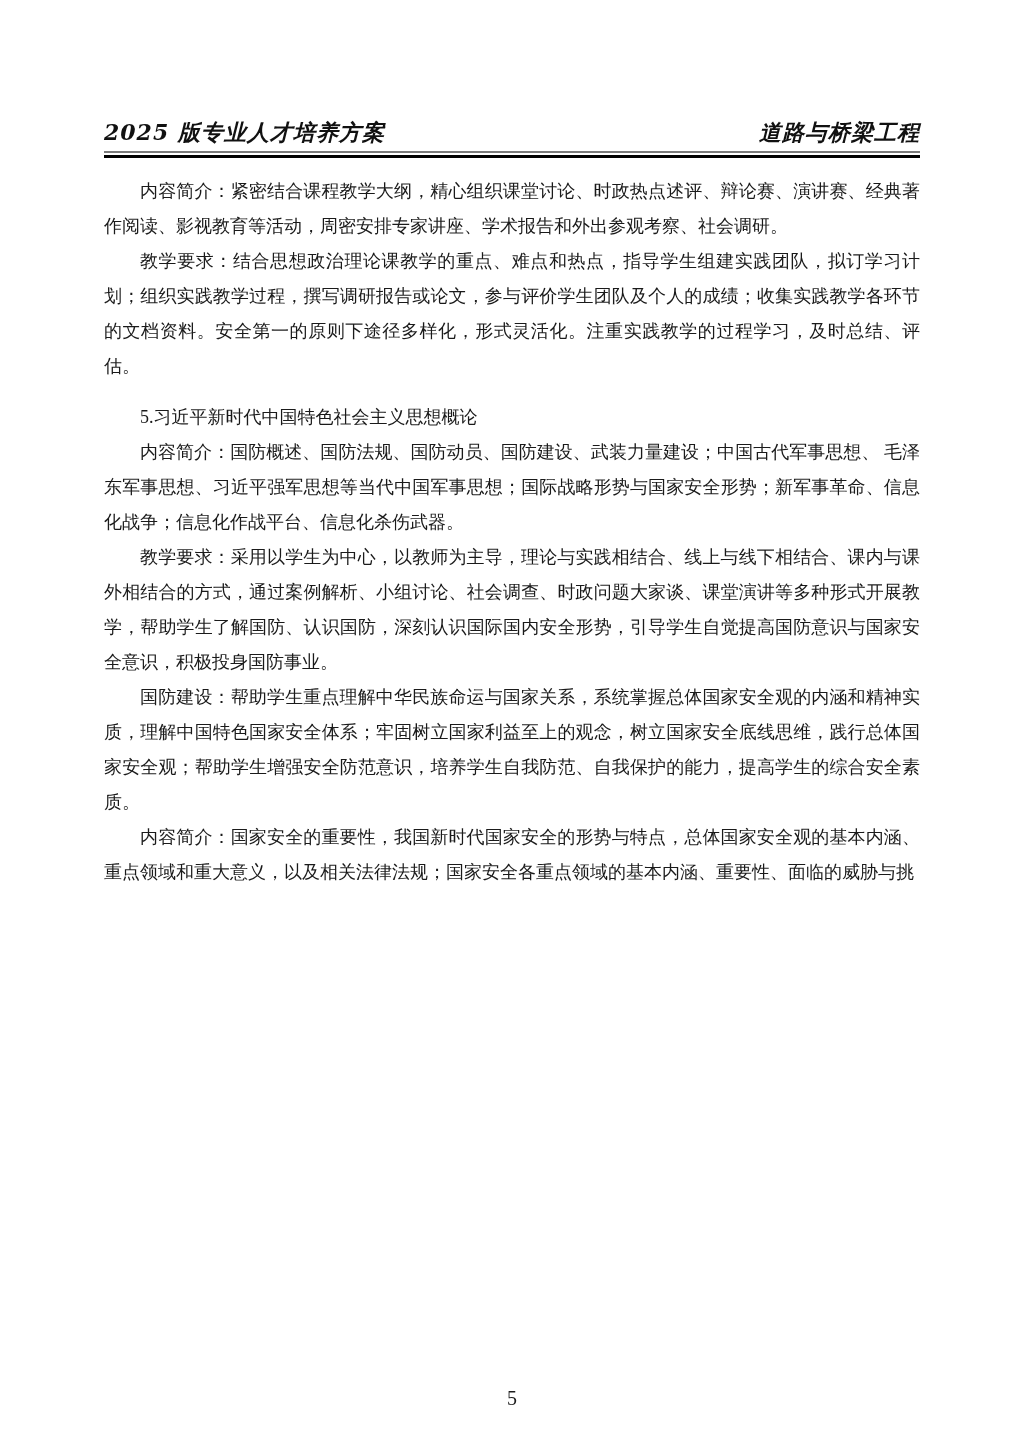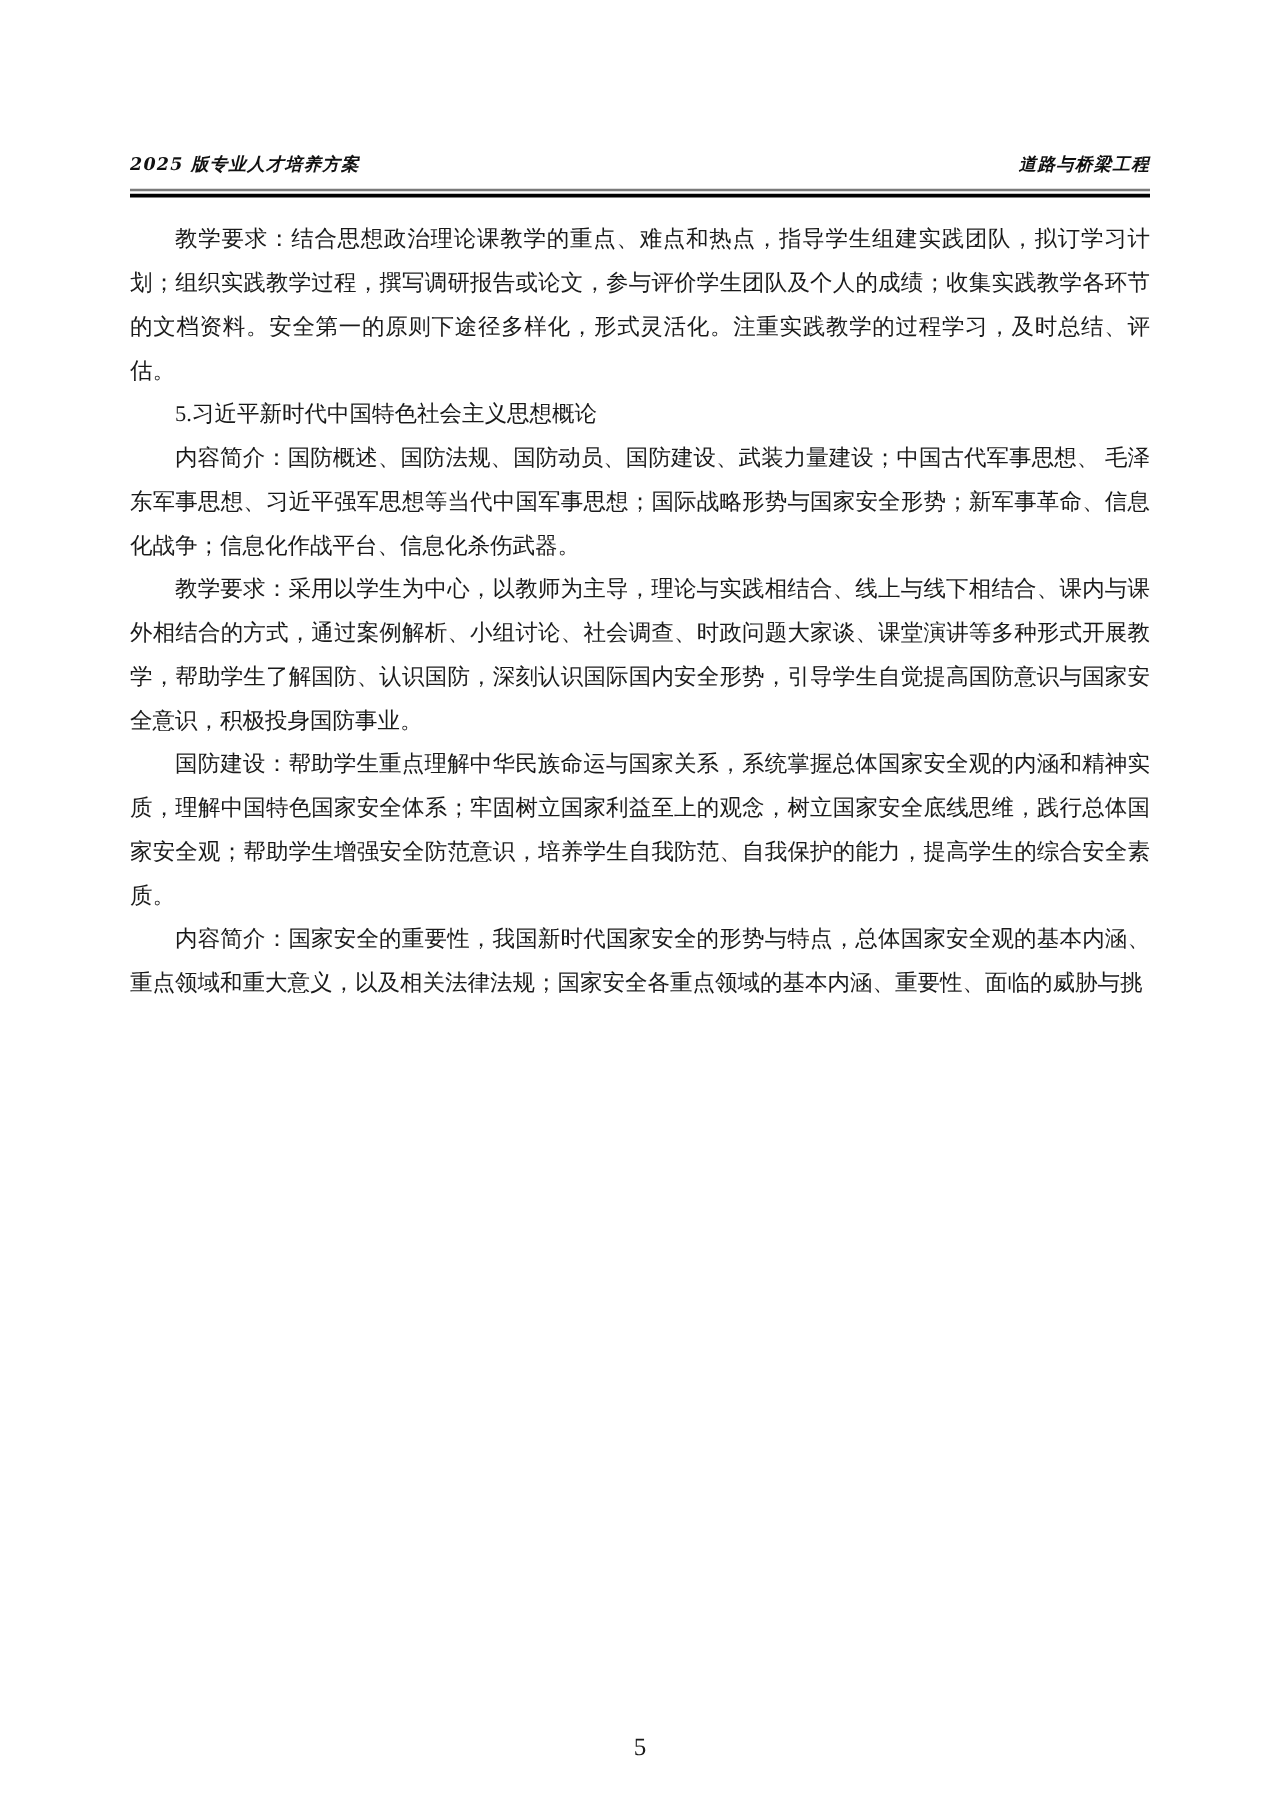--- a/index.html
+++ b/index.html
@@ -19,21 +19,21 @@
     font-family: "Liberation Serif", serif;
     color: #1a1a1a;
   }
   .header {
     display: flex;
     justify-content: space-between;
     align-items: flex-end;
     font-family: "DejaVu Serif", serif;
     font-style: italic;
     font-weight: bold;
-    font-size: 14px;
+    font-size: 22px;
     line-height: 28px;
     color: #111111;
     letter-spacing: 1px;
   }
   .header-rule {
     margin-top: 5px;
     height: 2px;
     border-top: 2px solid #7a7a7a;
     border-bottom: 3px solid #000000;
     background: #ffffff;
@@ -45,20 +45,21 @@
     text-align: justify;
     text-justify: inter-ideograph;
   }
   .doc-body p {
     margin: 0;
     padding: 0;
     text-indent: 2em;
   }
   .doc-body p.heading {
     text-align: left;
+    margin-top: 16px;
   }
   .footer {
     position: absolute;
     left: 0;
     bottom: 38px;
     width: 100%;
     text-align: center;
     font-size: 20px;
     color: #1a1a1a;
   }
@@ -69,20 +70,21 @@
 <div class="page">
 
   <div class="header">
     <span class="header-left">2025 版专业人才培养方案</span>
     <span class="header-right">道路与桥梁工程</span>
   </div>
 
   <div class="header-rule"></div>
 
   <div class="doc-body">
+      <p class="para">内容简介：紧密结合课程教学大纲，精心组织课堂讨论、时政热点述评、辩论赛、演讲赛、经典著作阅读、影视教育等活动，周密安排专家讲座、学术报告和外出参观考察、社会调研。</p>
       <p class="para">教学要求：结合思想政治理论课教学的重点、难点和热点，指导学生组建实践团队，拟订学习计划；组织实践教学过程，撰写调研报告或论文，参与评价学生团队及个人的成绩；收集实践教学各环节的文档资料。安全第一的原则下途径多样化，形式灵活化。注重实践教学的过程学习，及时总结、评估。</p>
       <p class="heading">5.习近平新时代中国特色社会主义思想概论</p>
       <p class="para">内容简介：国防概述、国防法规、国防动员、国防建设、武装力量建设；中国古代军事思想、 毛泽东军事思想、习近平强军思想等当代中国军事思想；国际战略形势与国家安全形势；新军事革命、信息化战争；信息化作战平台、信息化杀伤武器。</p>
       <p class="para">教学要求：采用以学生为中心，以教师为主导，理论与实践相结合、线上与线下相结合、课内与课外相结合的方式，通过案例解析、小组讨论、社会调查、时政问题大家谈、课堂演讲等多种形式开展教学，帮助学生了解国防、认识国防，深刻认识国际国内安全形势，引导学生自觉提高国防意识与国家安全意识，积极投身国防事业。</p>
       <p class="para">国防建设：帮助学生重点理解中华民族命运与国家关系，系统掌握总体国家安全观的内涵和精神实质，理解中国特色国家安全体系；牢固树立国家利益至上的观念，树立国家安全底线思维，践行总体国家安全观；帮助学生增强安全防范意识，培养学生自我防范、自我保护的能力，提高学生的综合安全素质。</p>
       <p class="para">内容简介：国家安全的重要性，我国新时代国家安全的形势与特点，总体国家安全观的基本内涵、重点领域和重大意义，以及相关法律法规；国家安全各重点领域的基本内涵、重要性、面临的威胁与挑</p>
     </div>
 
   <div class="footer">
     <span>5</span>

